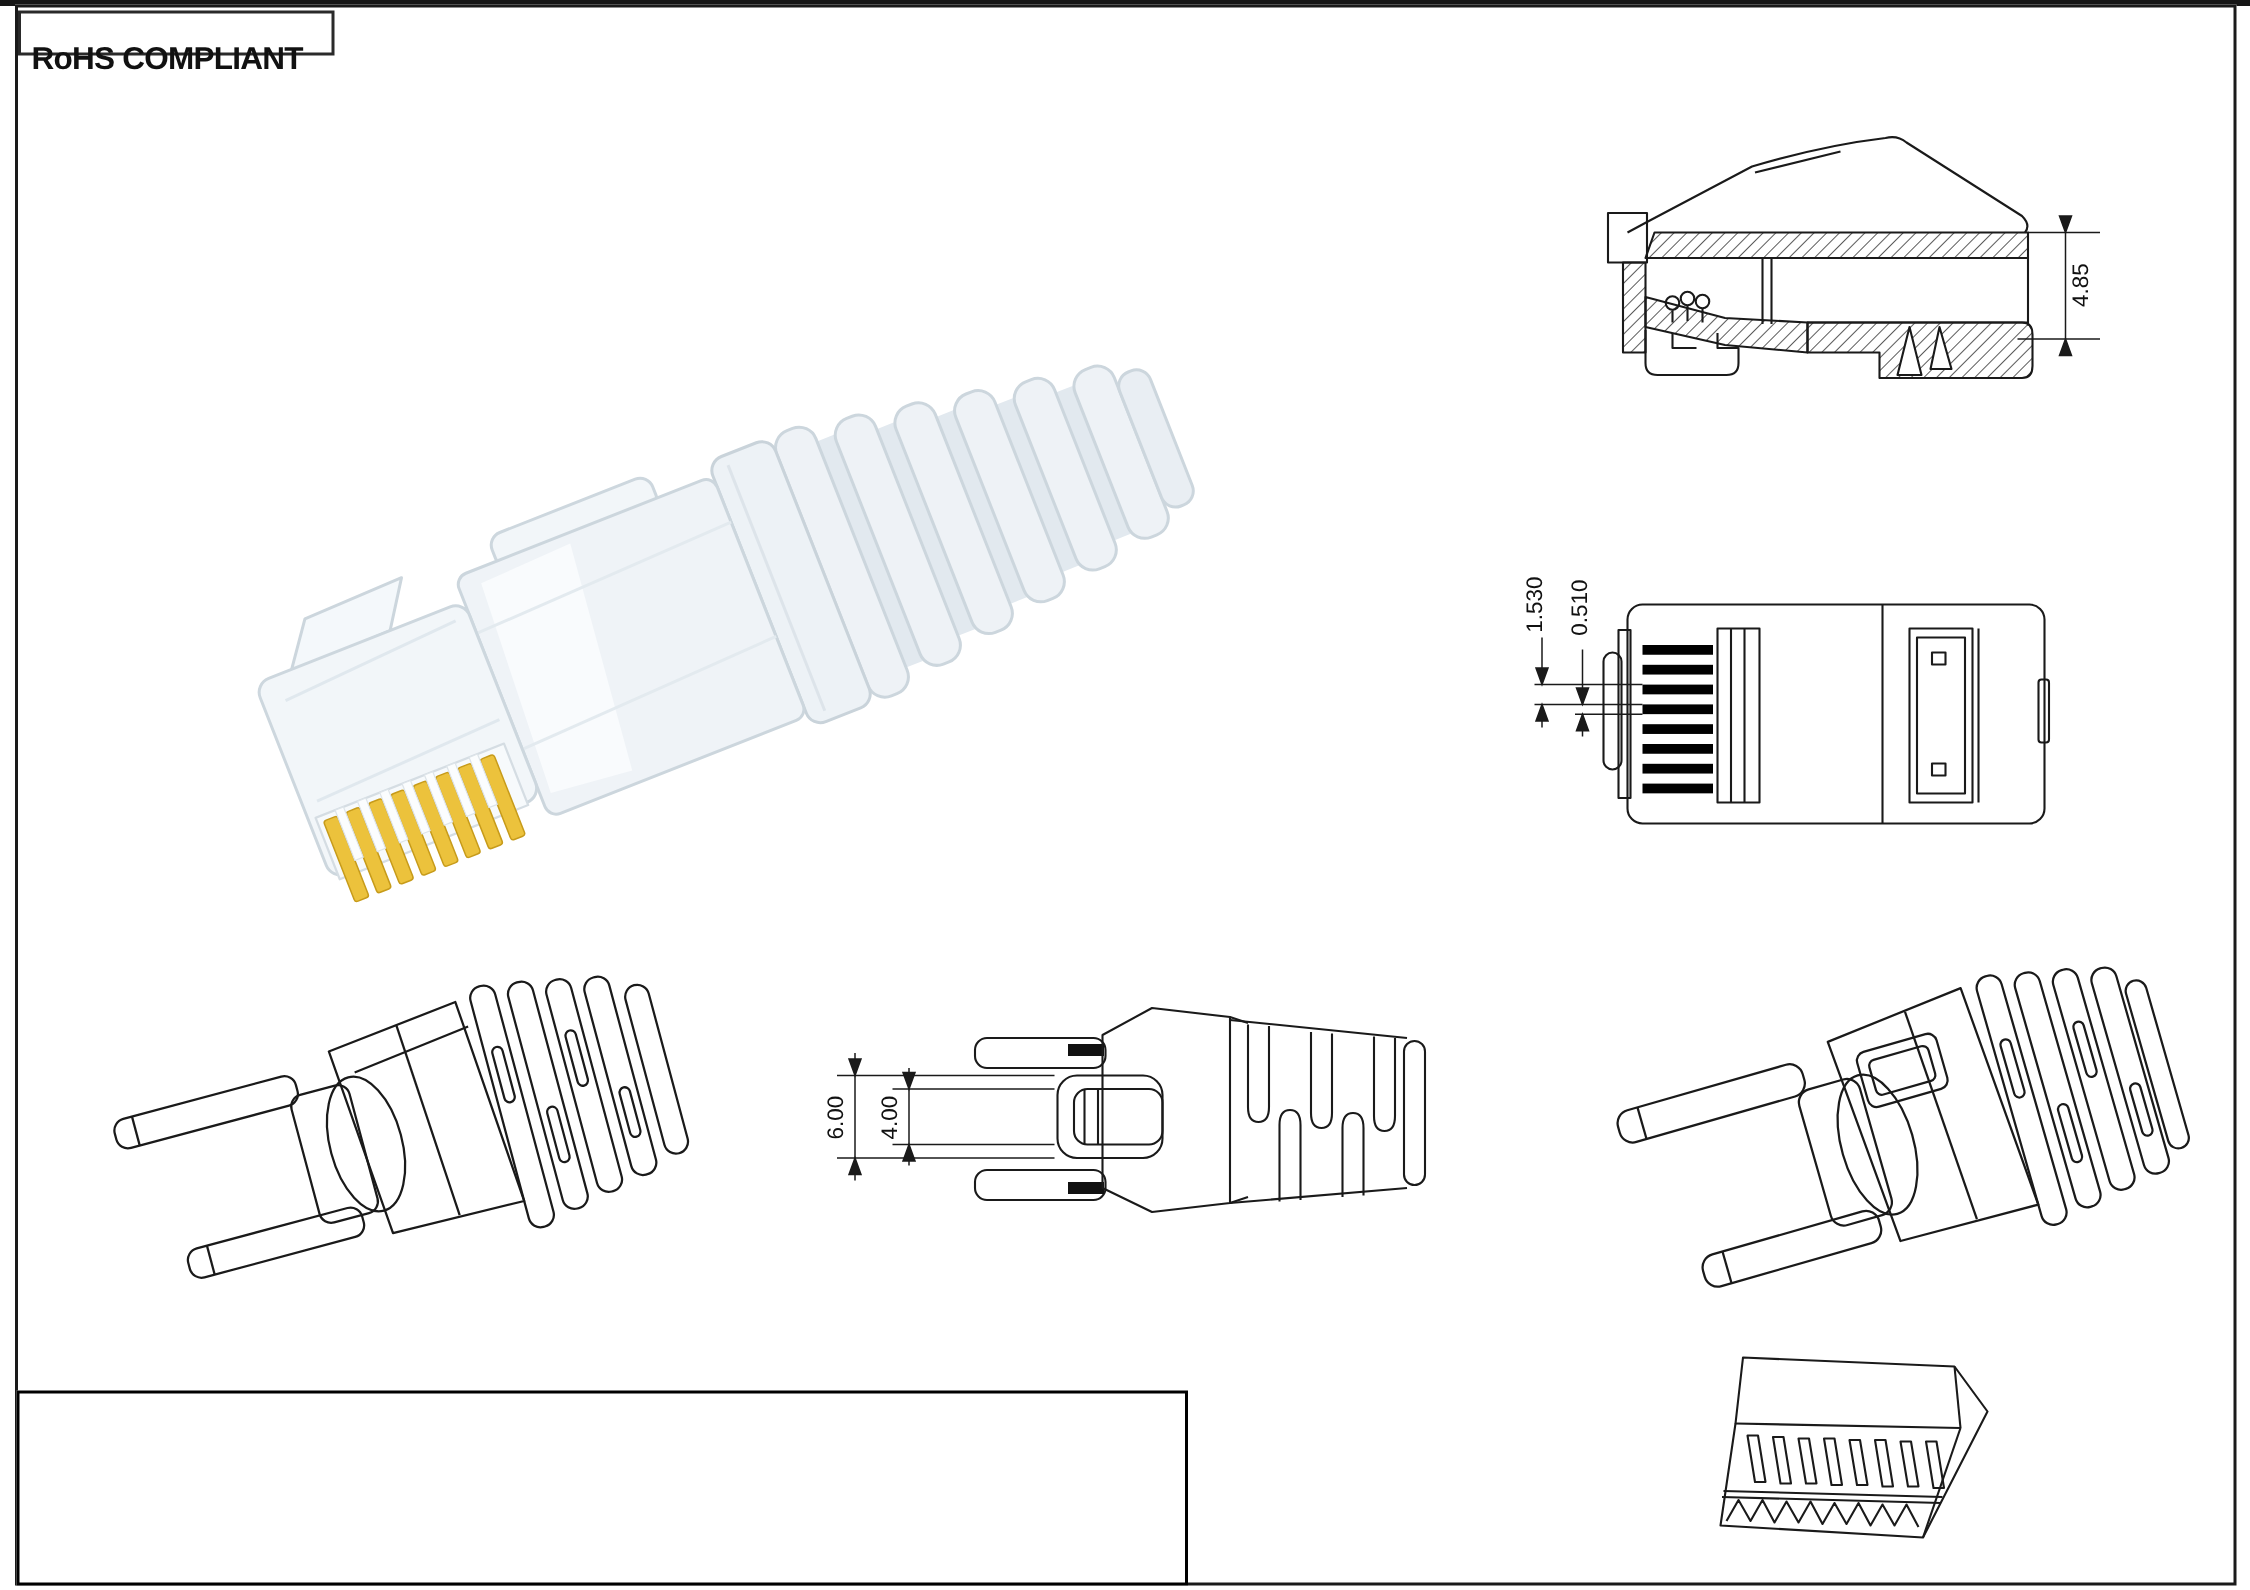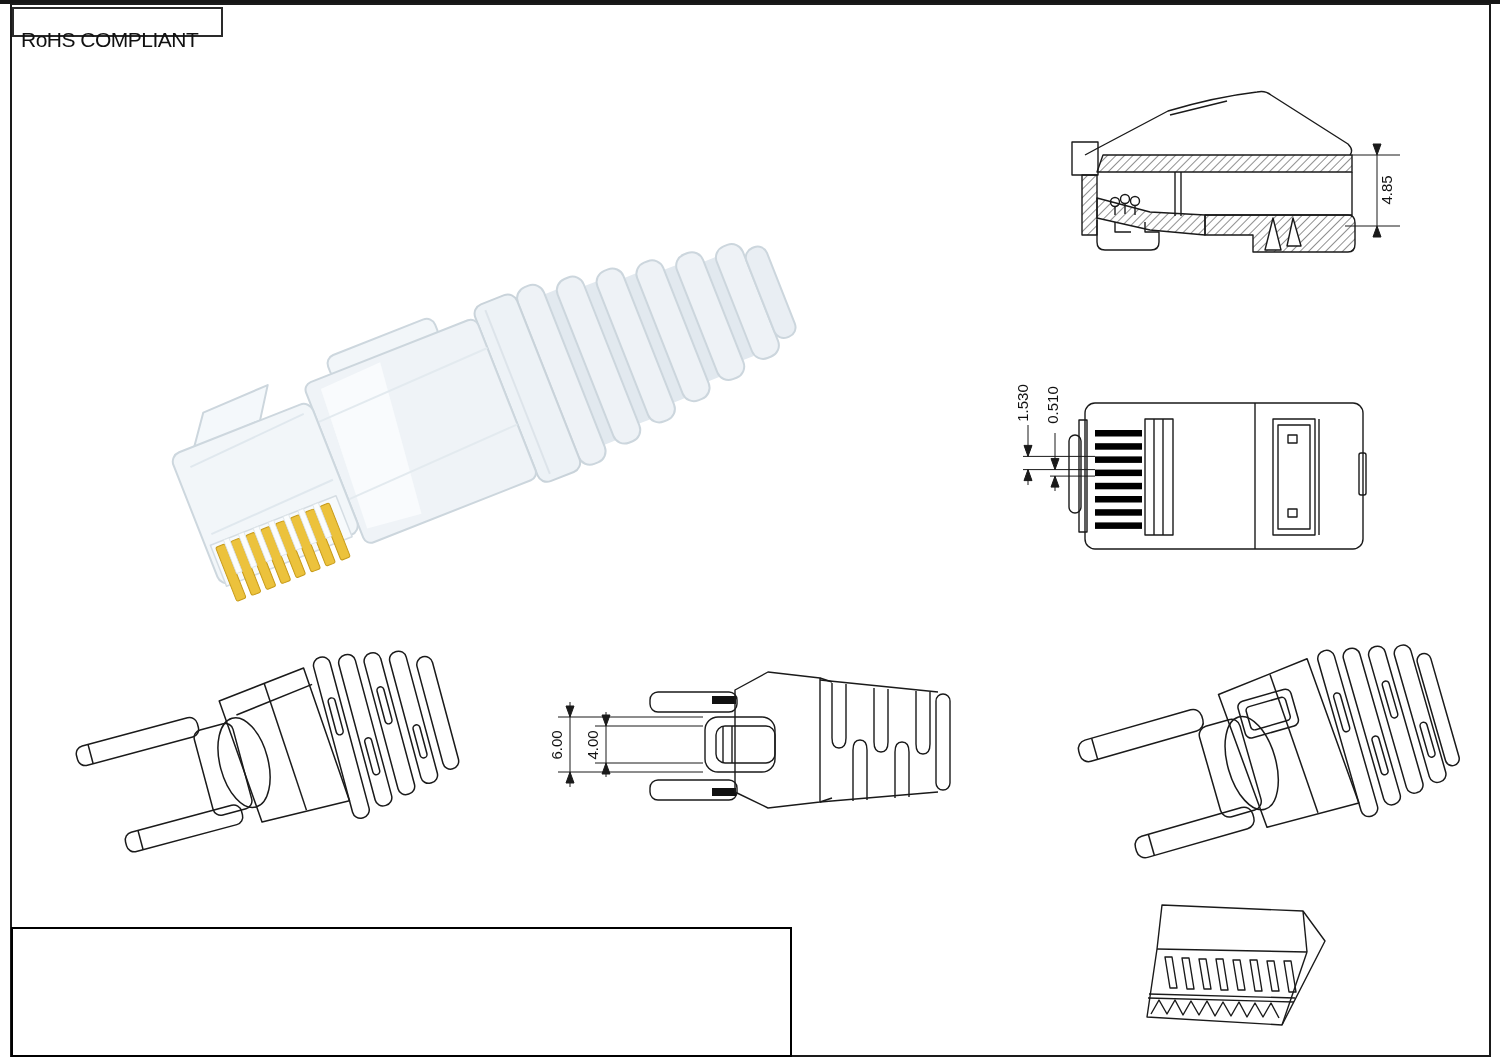--- a/index.html
+++ b/index.html
@@ -4,21 +4,21 @@
 <style>
   html,body{margin:0;padding:0;background:#fff;}
   body{width:1500px;height:1060px;position:relative;overflow:hidden;
        font-family:"Liberation Serif", serif;color:#111;}
   .topbar{position:absolute;left:0;top:0;width:1500px;height:4px;background:#161616;}
   .sheet{position:absolute;left:10px;top:3px;width:1477px;height:1050px;
          border:2px solid #1a1a1a;background:#fff;}
   .rohs{position:absolute;left:12px;top:7px;width:211px;height:30px;
         border:2px solid #2a2a2a;background:#fff;display:flex;align-items:center;
         padding-left:7px;box-sizing:border-box;z-index:5;}
-  .rohs span{font-family:"Liberation Sans",sans-serif;font-size:21px;font-weight:400;
+  .rohs span{font-family:"Liberation Sans",sans-serif;font-size:21px;font-weight:700;
         letter-spacing:-0.5px;margin-top:36px;}
   svg{position:absolute;overflow:visible;}
   svg text{font-family:"Liberation Sans",sans-serif;font-size:15px;fill:#111;}
   
   .tframe{position:absolute;left:11px;top:927px;width:781px;height:130px;
           border:2px solid #000;box-sizing:border-box;z-index:4;background:#fff;}
   .cell{position:absolute;border:1px solid #000;box-sizing:border-box;background:#fff;
         display:flex;align-items:center;justify-content:center;font-size:16px;
         line-height:1.05;text-align:center;}
   .cell.small{font-size:13px;}

